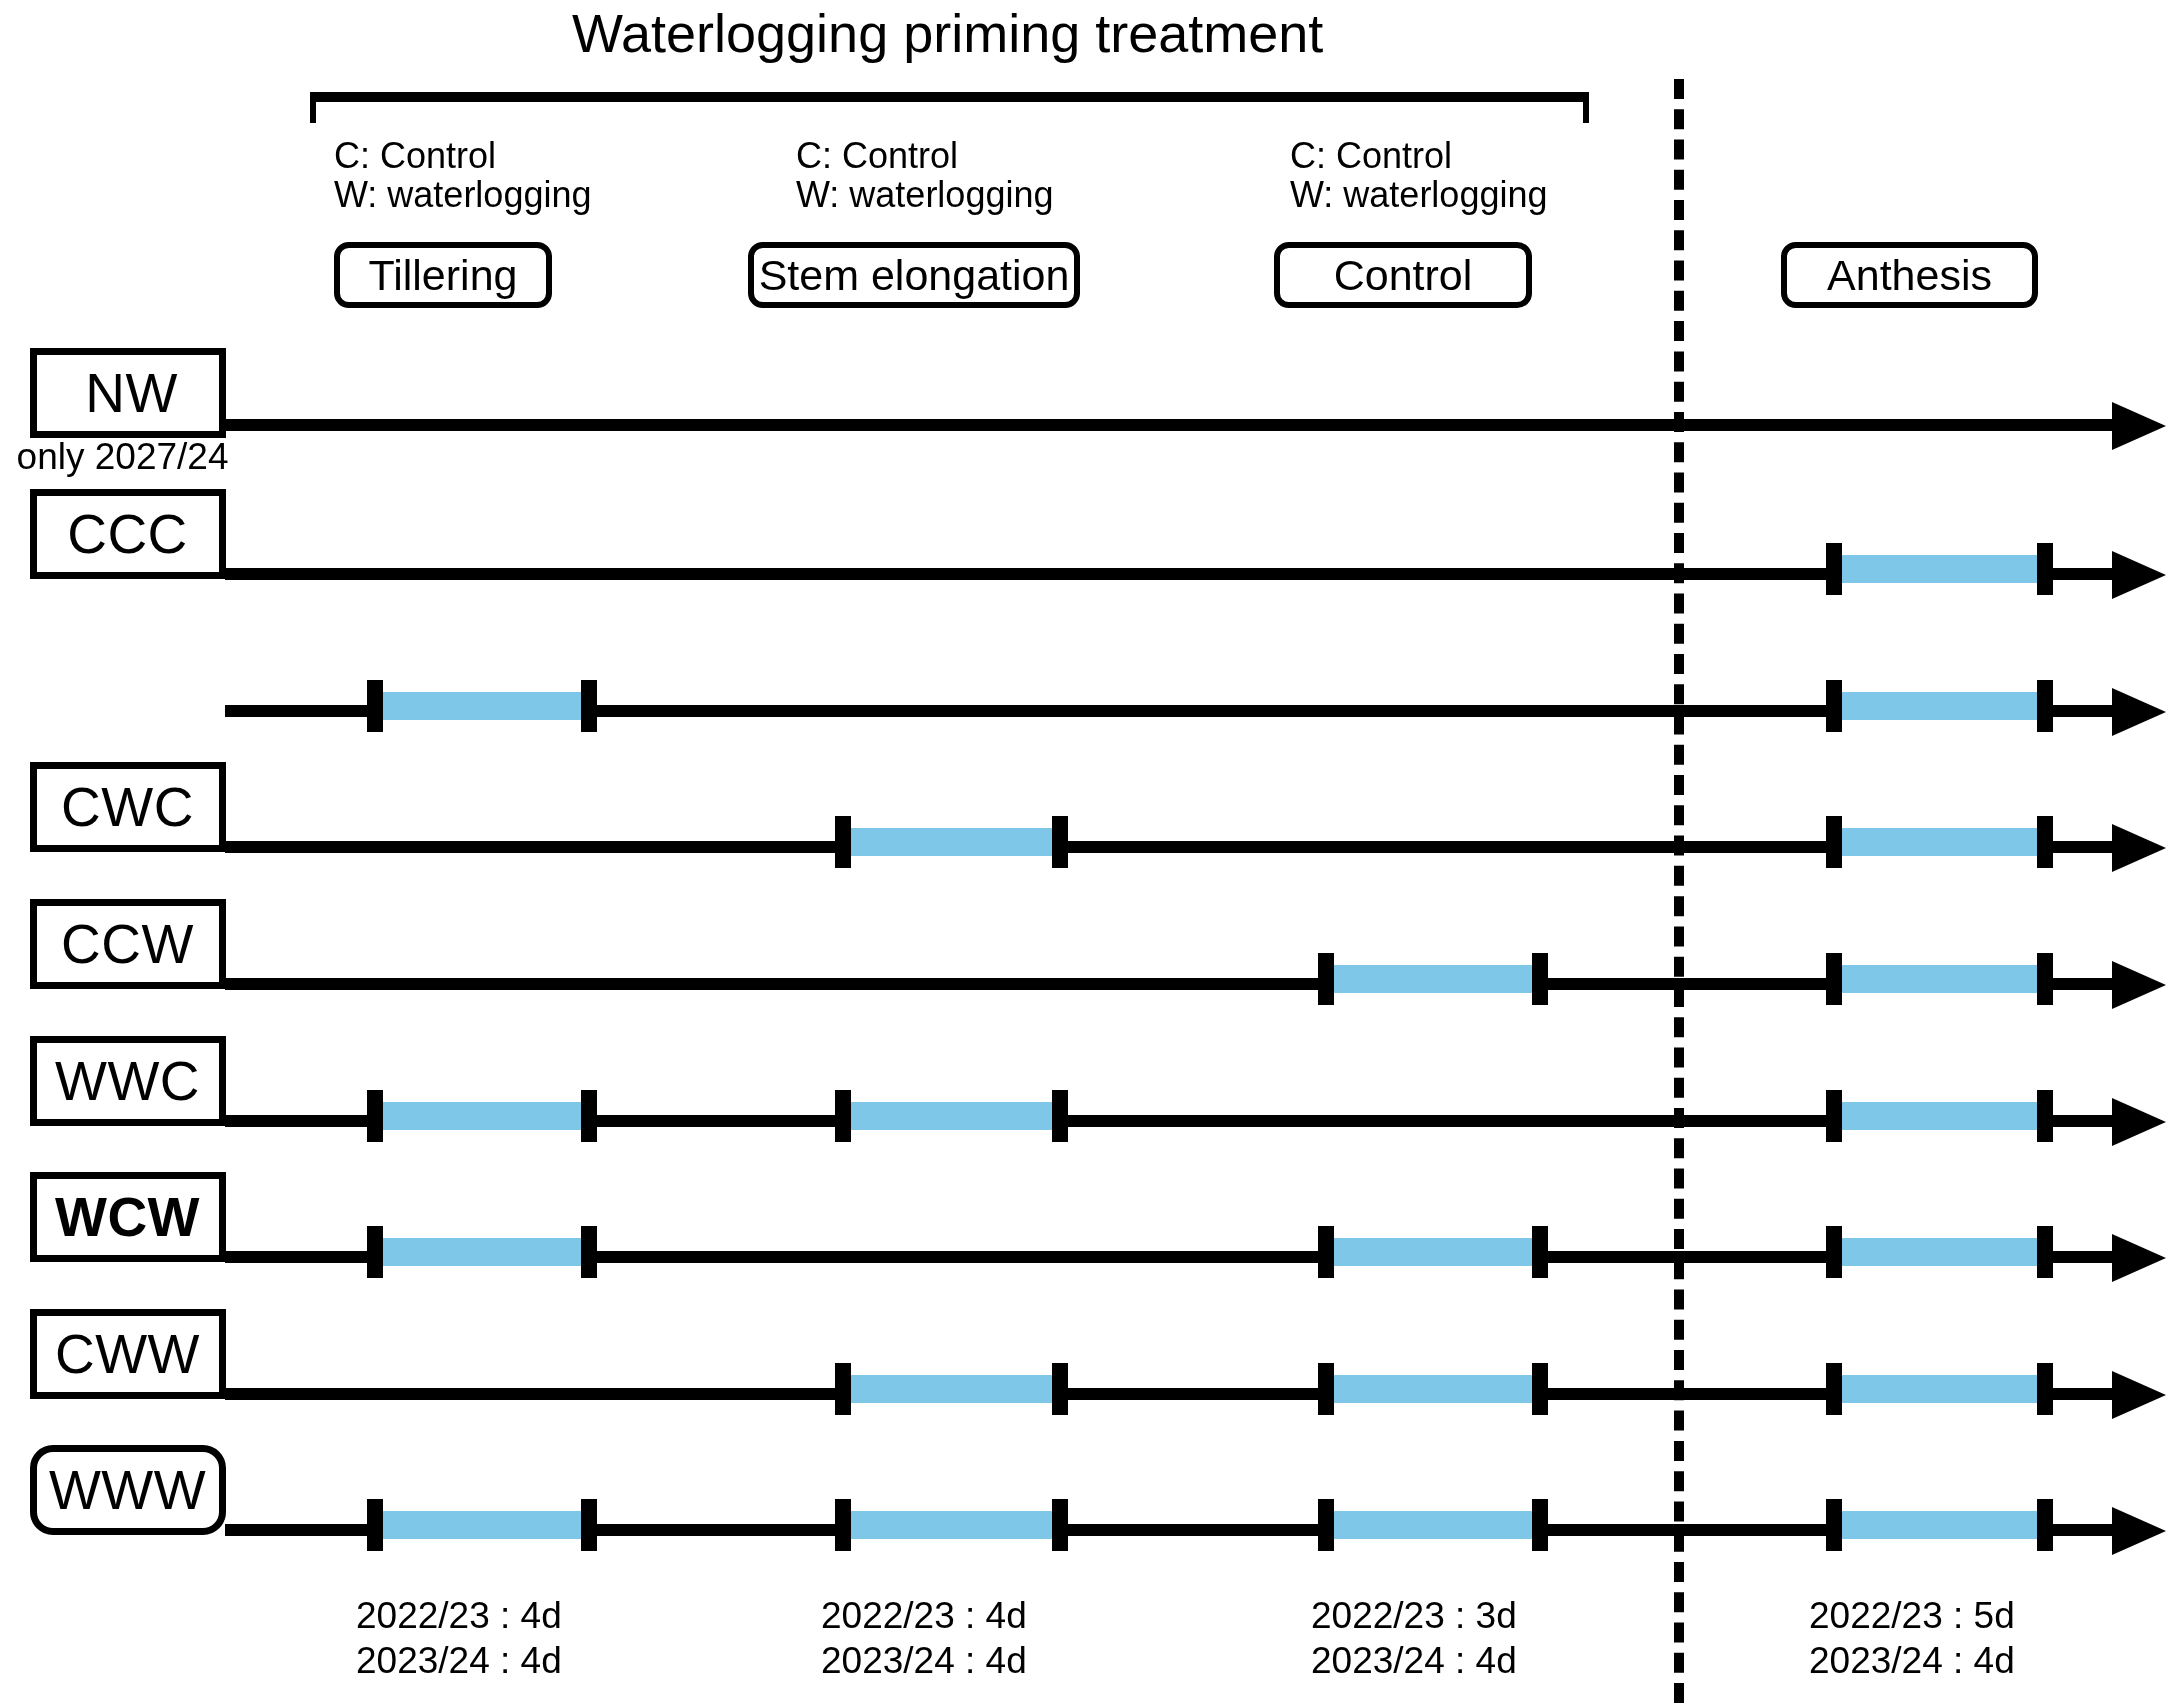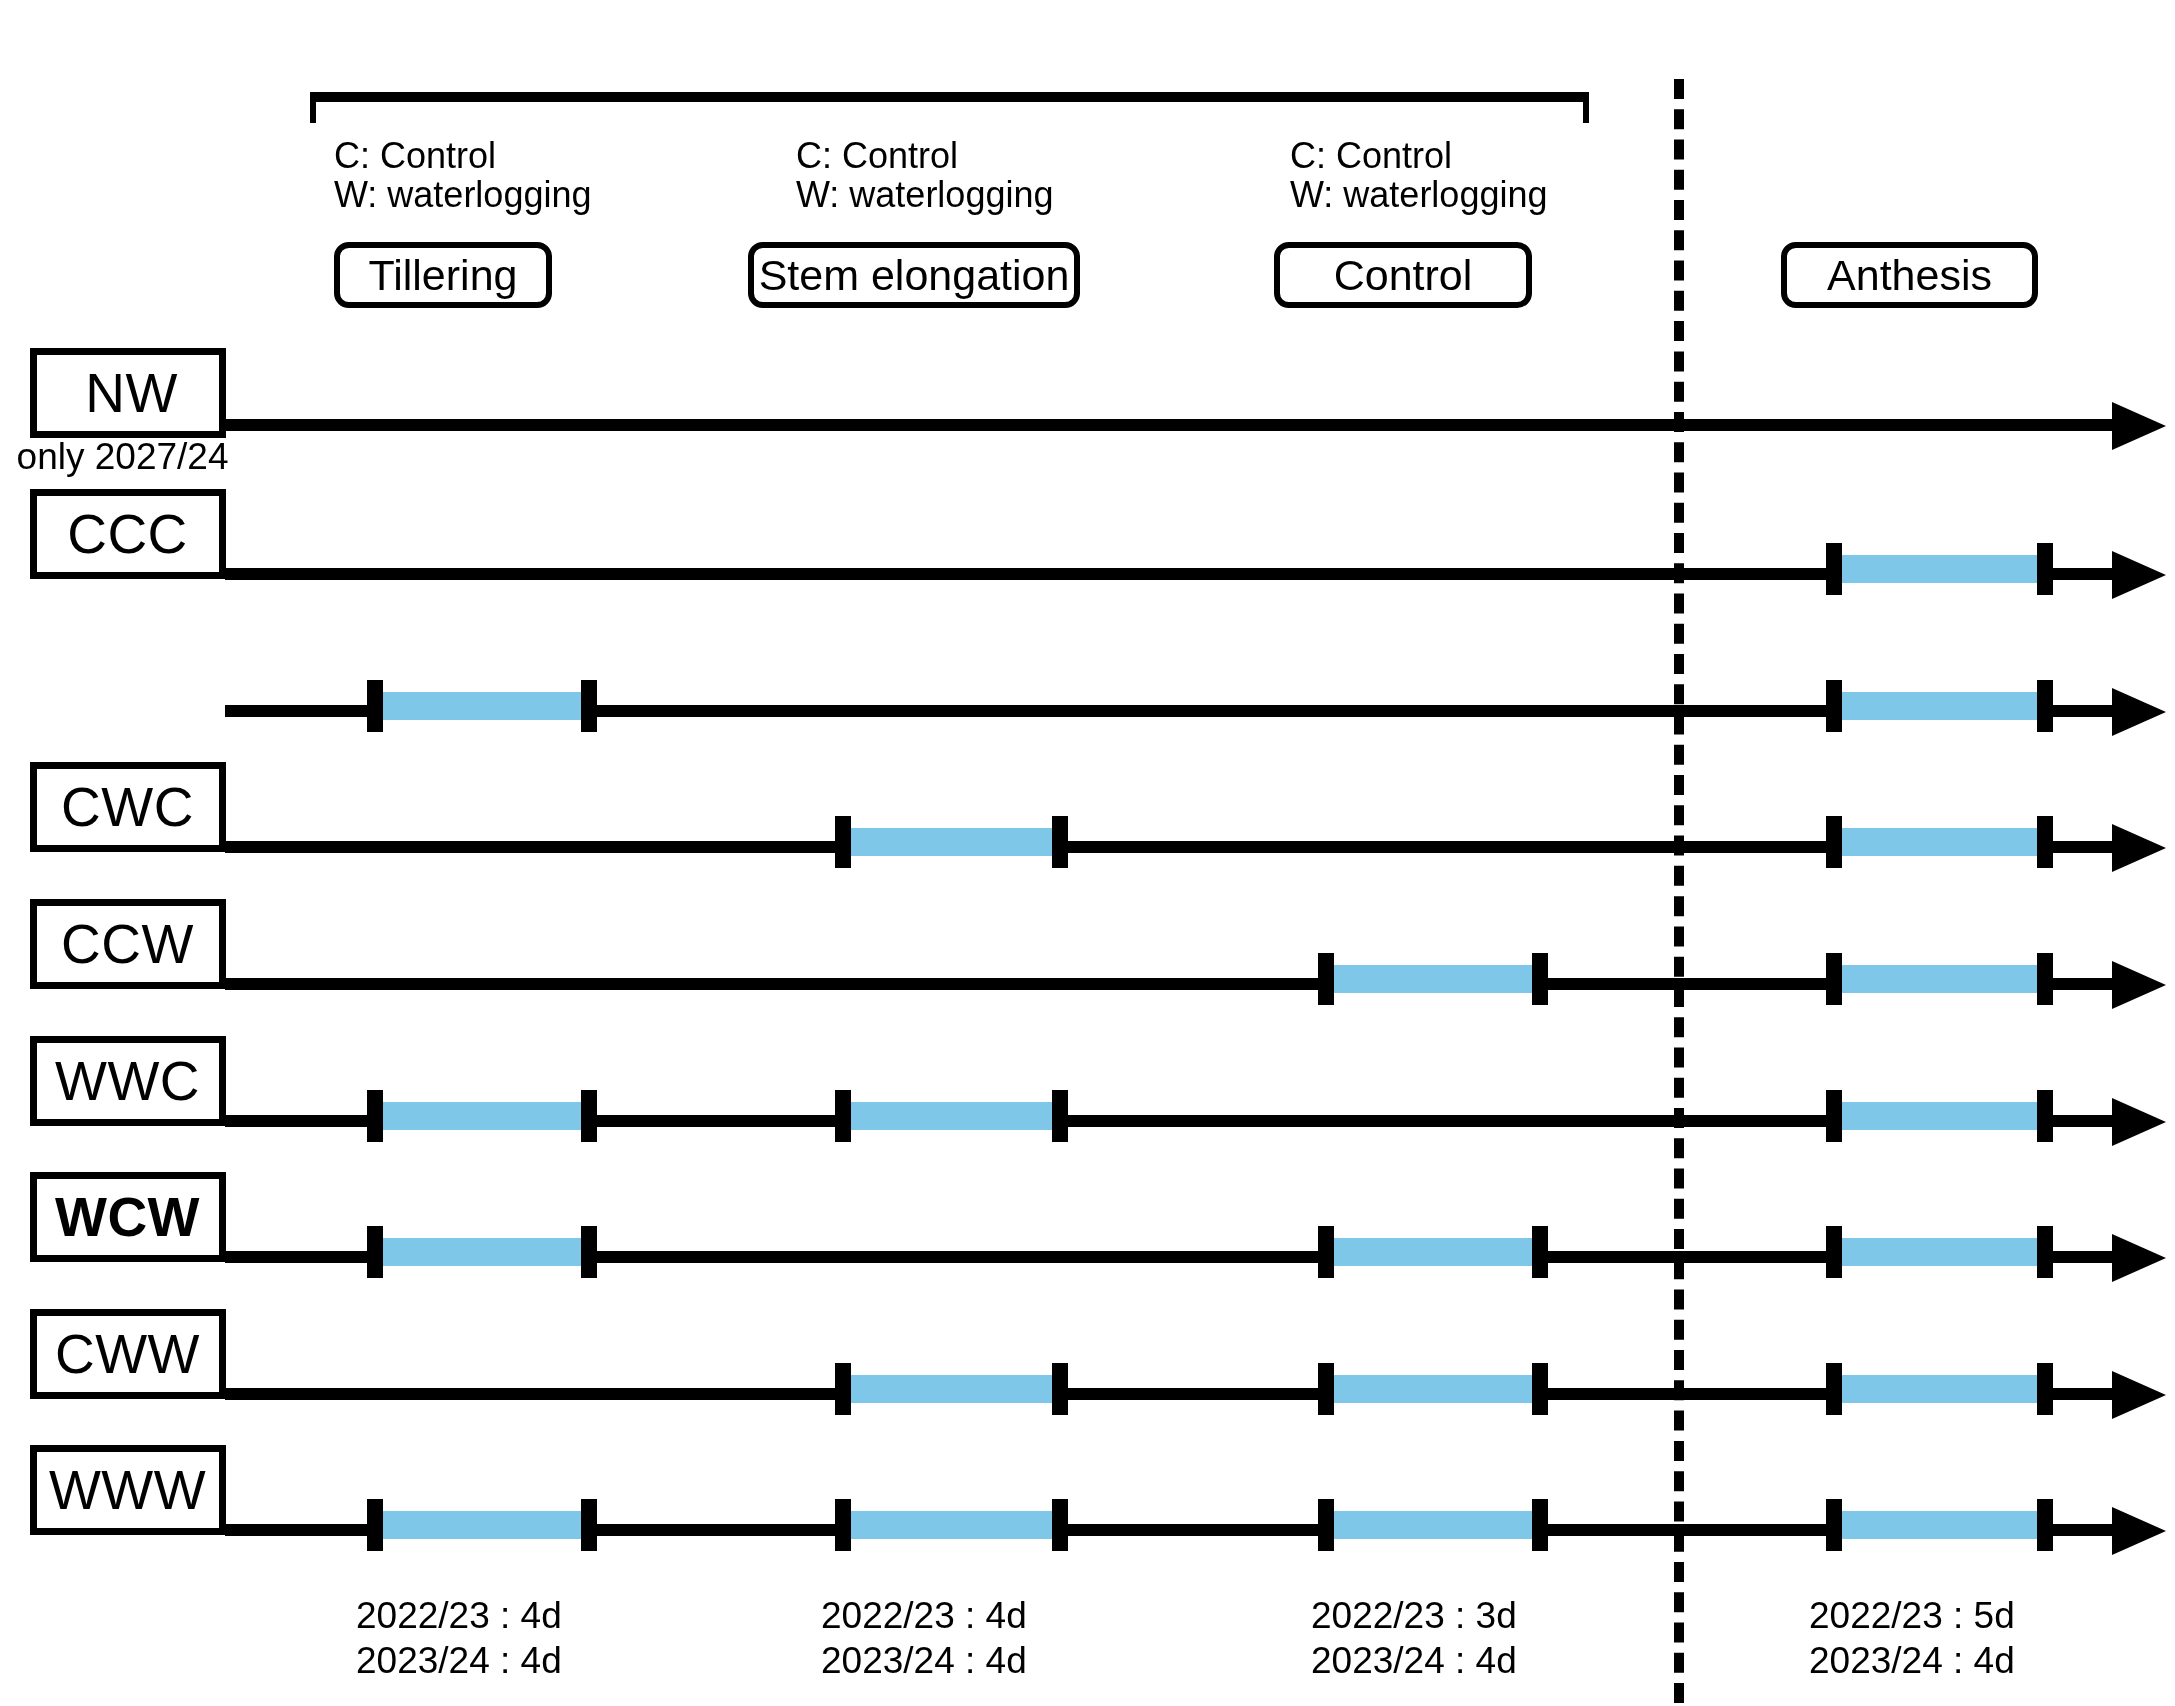--- a/index.html
+++ b/index.html
@@ -119,20 +119,21 @@
     font-size: 37px;
     line-height: 1.22;
     white-space: nowrap;
   }
 </style>
 </head>
 <body>
 
 <div id="stage">
 
+  <div class="abs main-title">Waterlogging priming treatment</div>
 
   <div class="abs bracket"></div>
 
   <div id="stage-headers">
       <div class="abs stage-legend" style="left: 334px; top: 137px;">
         <div>C: Control</div>
         <div>W: waterlogging</div>
       </div>
       <div class="abs stage-box" style="left: 334px; top: 242px; width: 218px;">
         <span>Tillering</span>
@@ -255,21 +256,21 @@
         <div class="tick" style="left: 835px; top: 54px;"></div>
         <div class="tick" style="left: 1052px; top: 54px;"></div>
         <div class="wbar" style="left: 1327px; width: 205px; top: 66px; background: rgb(127, 199, 232);"></div>
         <div class="tick" style="left: 1318px; top: 54px;"></div>
         <div class="tick" style="left: 1532px; top: 54px;"></div>
         <div class="wbar" style="left: 1835px; width: 202px; top: 66px; background: rgb(127, 199, 232);"></div>
         <div class="tick" style="left: 1826px; top: 54px;"></div>
         <div class="tick" style="left: 2037px; top: 54px;"></div>
       </div>
       <div class="abs row" style="top: 1445px;">
-        <div class="row-label" style="top: 0px;">
+        <div class="row-label" style="top: 0px; border-radius: 23px;">
           <span>WWW</span>
         </div>
         <div class="axis" style="top: 79px;"></div>
         <div class="arrowhead" style="top: 62px;"></div>
         <div class="wbar" style="left: 377px; width: 205px; top: 66px; background: rgb(127, 199, 232);"></div>
         <div class="tick" style="left: 367px; top: 54px;"></div>
         <div class="tick" style="left: 581px; top: 54px;"></div>
         <div class="wbar" style="left: 844px; width: 208px; top: 66px; background: rgb(127, 199, 232);"></div>
         <div class="tick" style="left: 835px; top: 54px;"></div>
         <div class="tick" style="left: 1052px; top: 54px;"></div>

